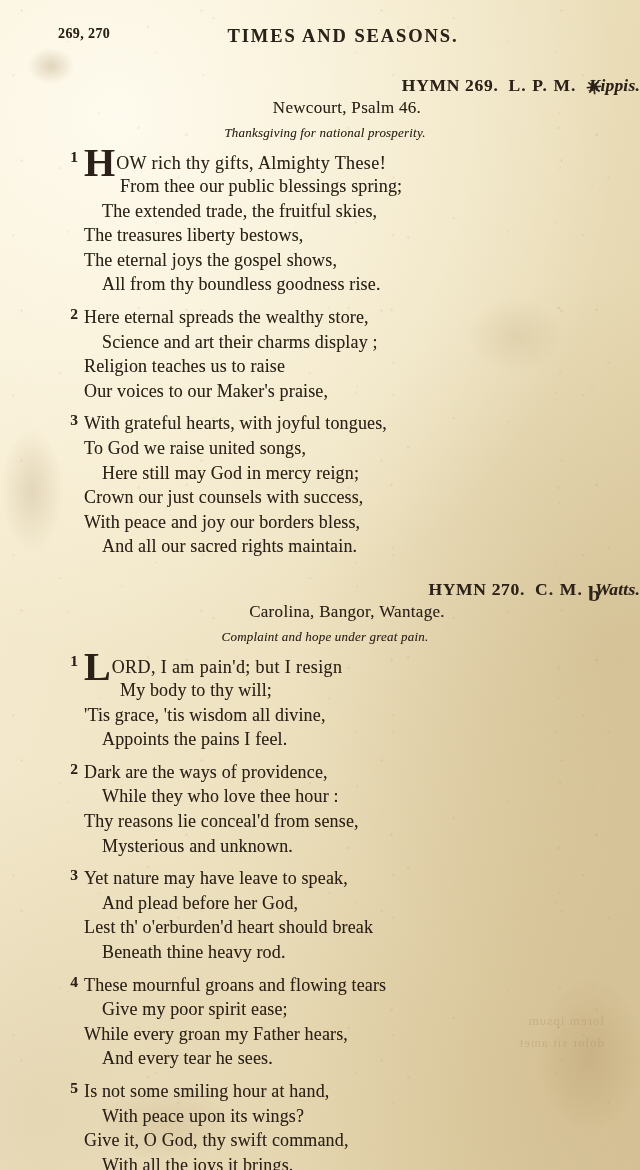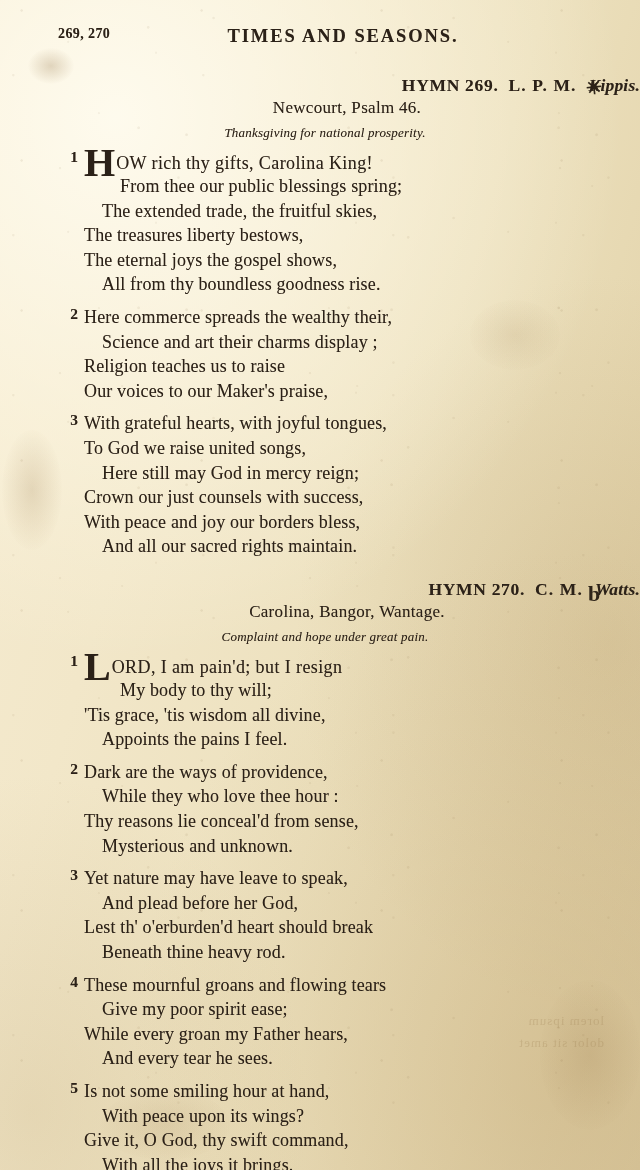--- a/index.html
+++ b/index.html
@@ -254,30 +254,30 @@
     <div class="margin-mark mark-hash">✳</div>
     <div class="margin-mark mark-sig">b</div>
 
     <div class="hymn" id="hymn-269">
         <div class="hymn-heading"><span>HYMN 269.</span><span class="meter">L. P. M.</span><span class="author">Kippis.</span></div>
         <div class="hymn-tunes">Newcourt, Psalm 46.</div>
         <div class="hymn-subject">Thanksgiving for national prosperity.</div>
         <div class="verses">
           <div class="verse has-dropcap">
             <div class="verse-num">1</div>
-            <div class="line line-first"><span class="dropcap">H</span><span class="smallcaps">OW rich thy gifts, Carolina King!</span></div>
+            <div class="line line-first"><span class="dropcap">H</span><span class="smallcaps">OW rich thy gifts, Almighty These!</span></div>
             <div class="line i2 line-second">From thee our public blessings spring;</div>
             <div class="line i1">The extended trade, the fruitful skies,</div>
             <div class="line i0">The treasures liberty bestows,</div>
             <div class="line i0">The eternal joys the gospel shows,</div>
             <div class="line i1">All from thy boundless goodness rise.</div>
           </div>
           <div class="verse">
             <div class="verse-num">2</div>
-            <div class="line i0">Here commerce spreads the wealthy their,</div>
+            <div class="line i0">Here eternal spreads the wealthy store,</div>
             <div class="line i1">Science and art their charms display ;</div>
             <div class="line i0">Religion teaches us to raise</div>
             <div class="line i0">Our voices to our Maker's praise,</div>
           </div>
           <div class="verse">
             <div class="verse-num">3</div>
             <div class="line i0">With grateful hearts, with joyful tongues,</div>
             <div class="line i0">To God we raise united songs,</div>
             <div class="line i1">Here still may God in mercy reign;</div>
             <div class="line i0">Crown our just counsels with success,</div>

